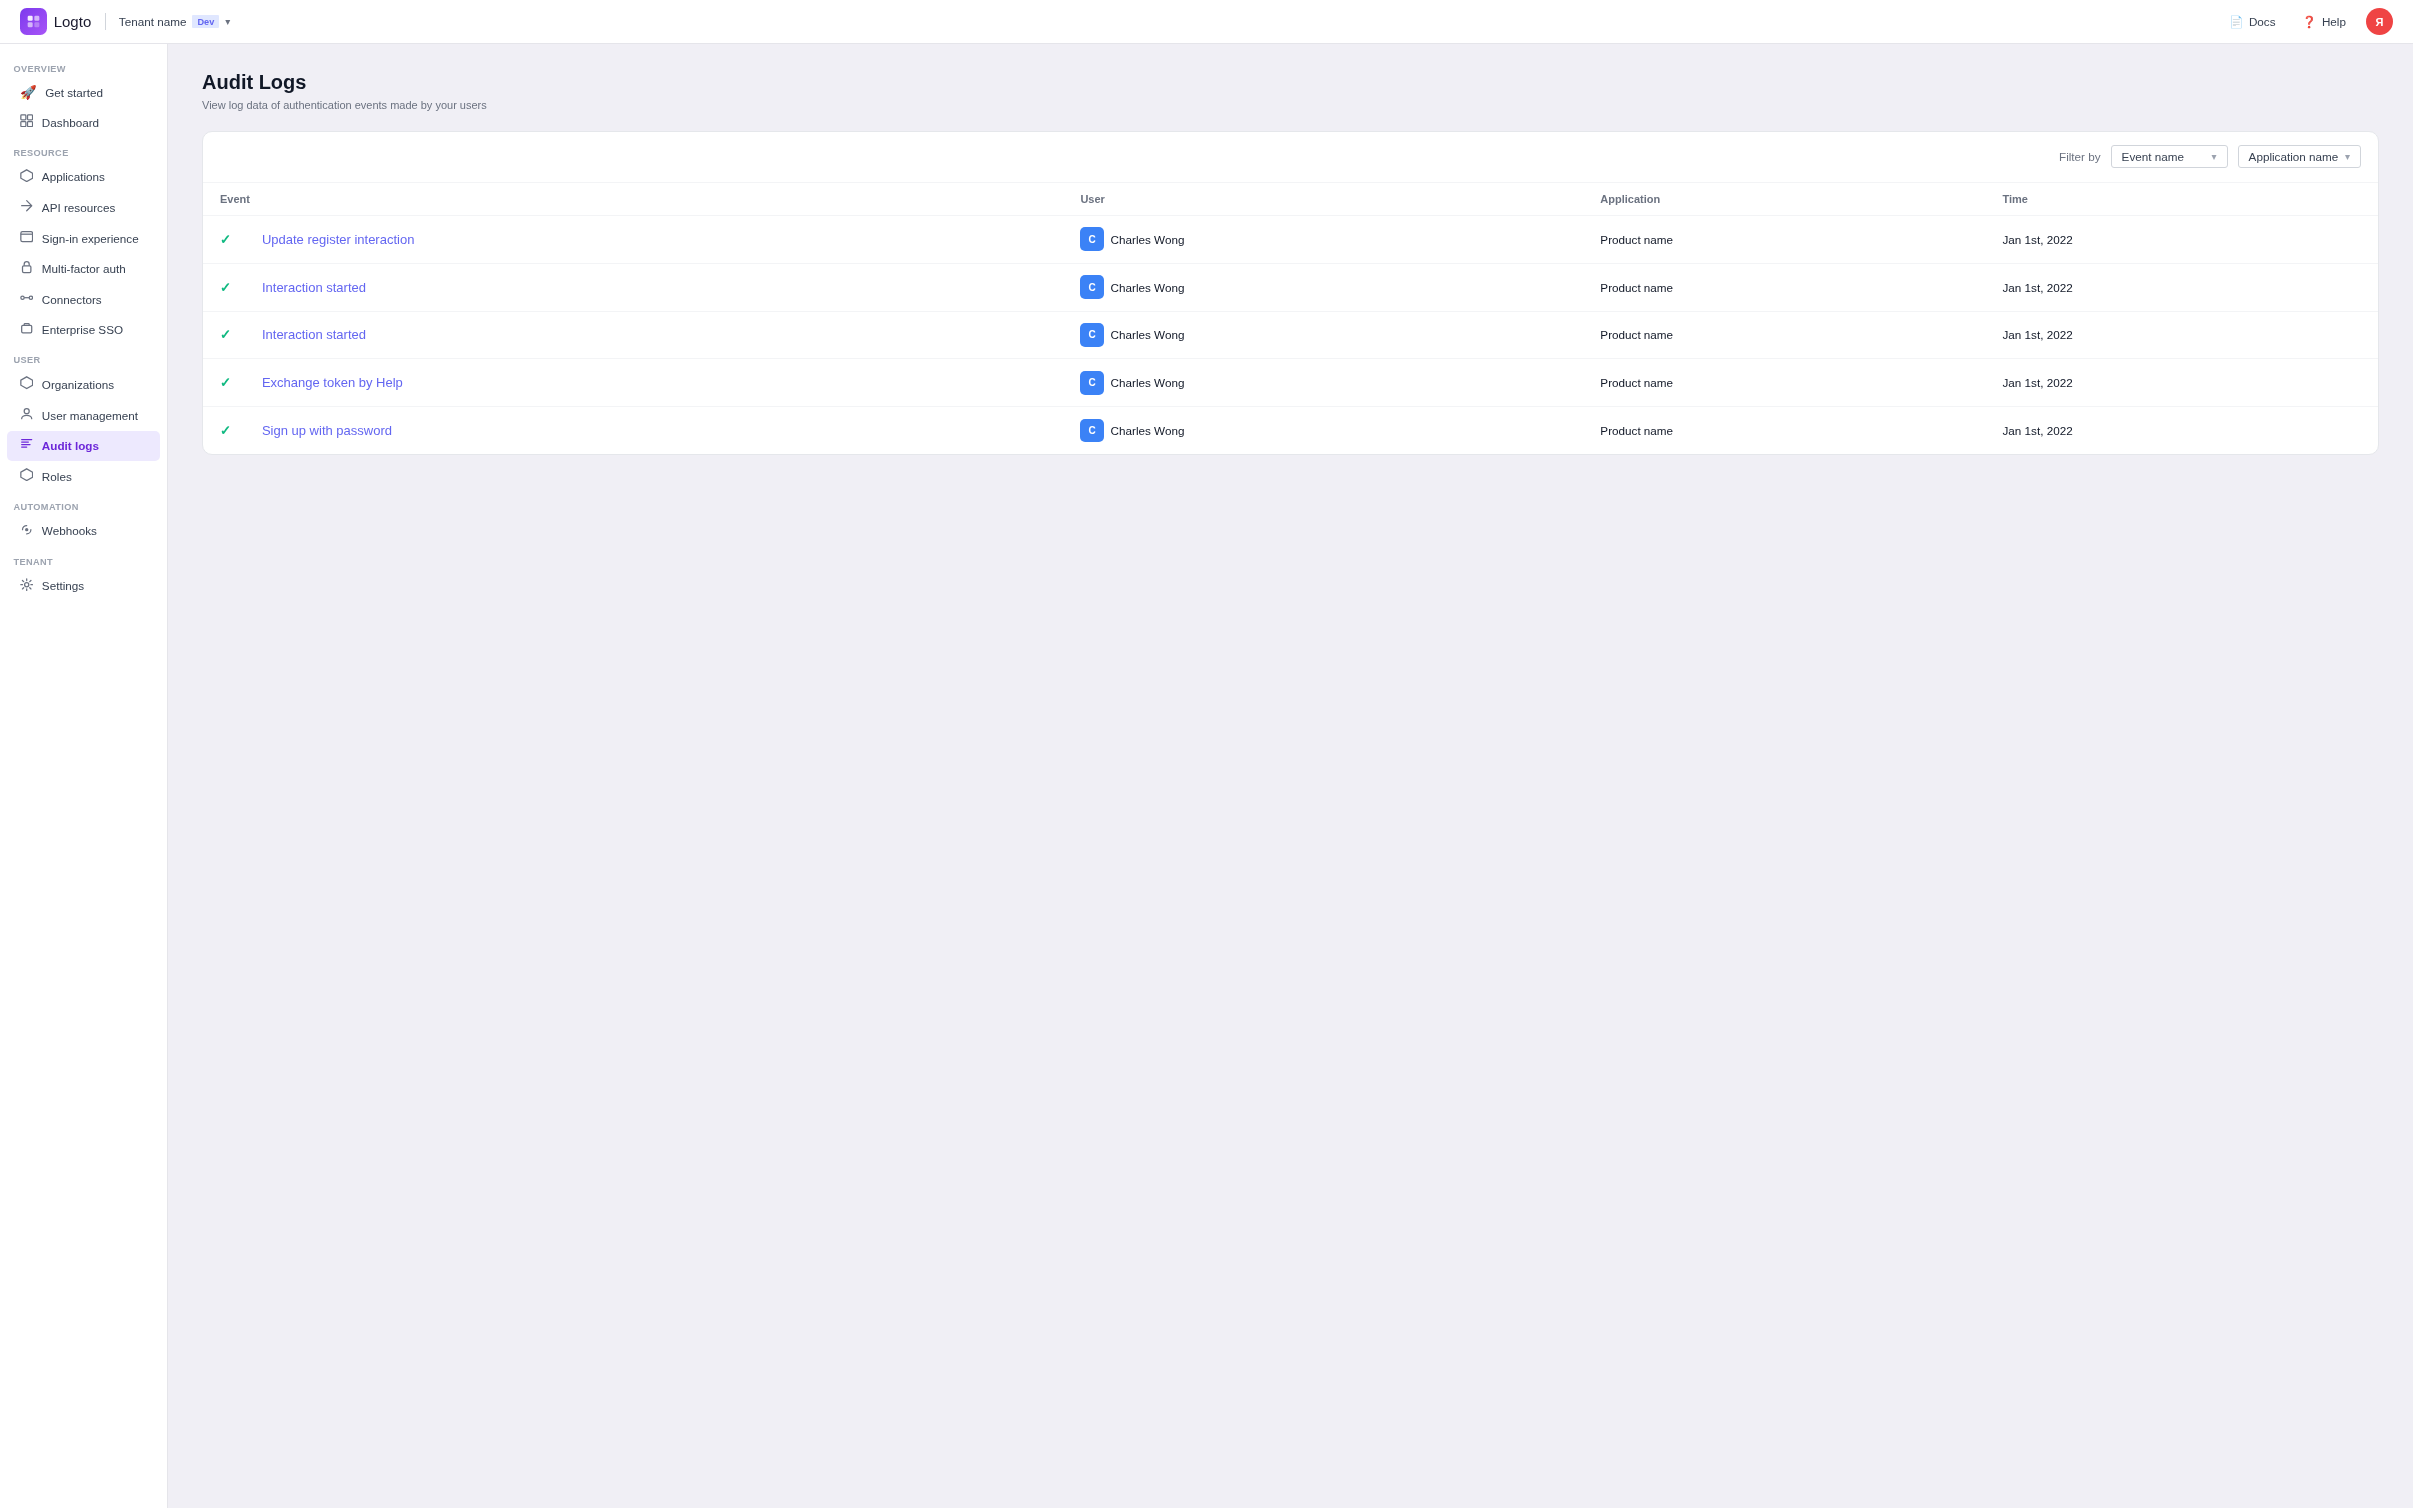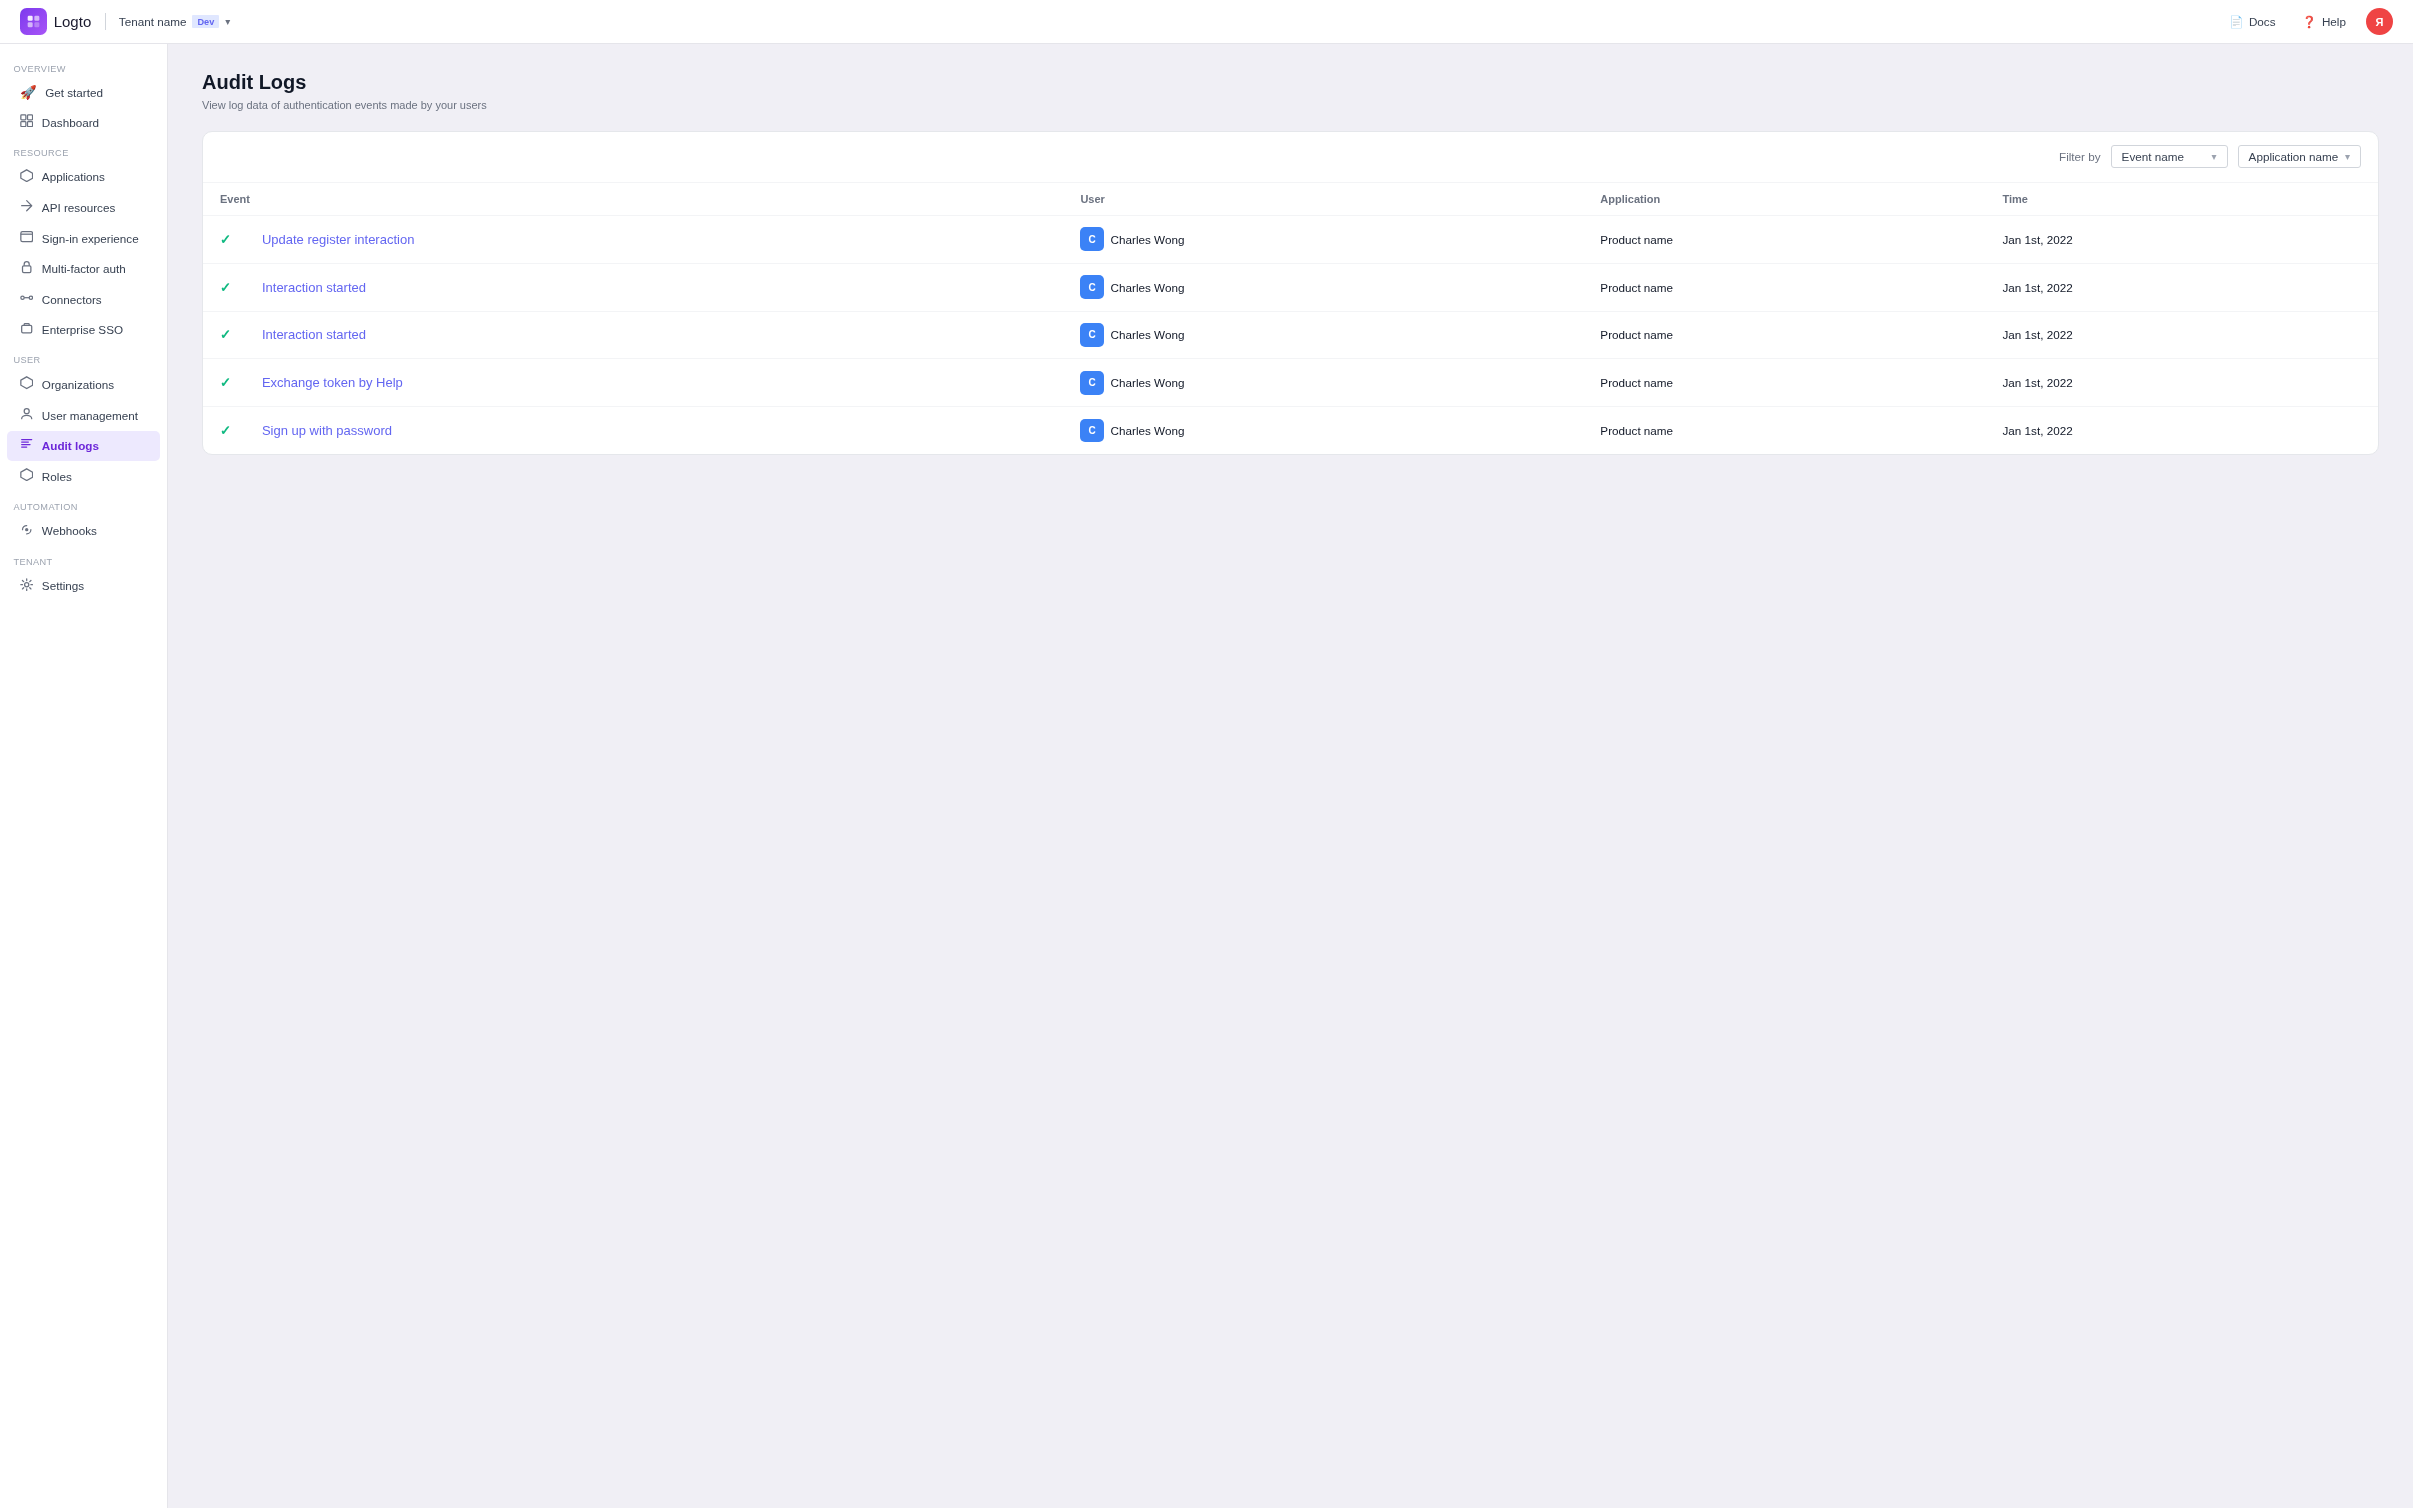--- a/index.html
+++ b/index.html
@@ -40,21 +40,21 @@
 
     
     .layout { display: flex; flex: 1; overflow: hidden; }
 
     
     .sidebar {
       width: 168px; background: #fff; border-right: 0.8px solid #e5e5ea;
       overflow-y: auto; flex-shrink: 0; padding: 10px 0;
     }
     .sidebar-section-label {
-      font-size: 9.2px; font-weight: 400; color: #9ca3af; text-transform: uppercase;
+      font-size: 9.2px; font-weight: 700; color: #9ca3af; text-transform: uppercase;
       padding: 10px 13.4px 3.4px; letter-spacing: 0.4px;
     }
     .sidebar-item {
       display: flex; align-items: center; gap: 8.4px; padding: 6.7px 13.4px;
       font-size: 11.7px; color: #374151; cursor: pointer; border-radius: 5px;
       margin: 0.8px 6.7px; user-select: none;
     }
     .sidebar-item.active {
       background: #ede9fe; color: #6d28d9; font-weight: 600;
     }

